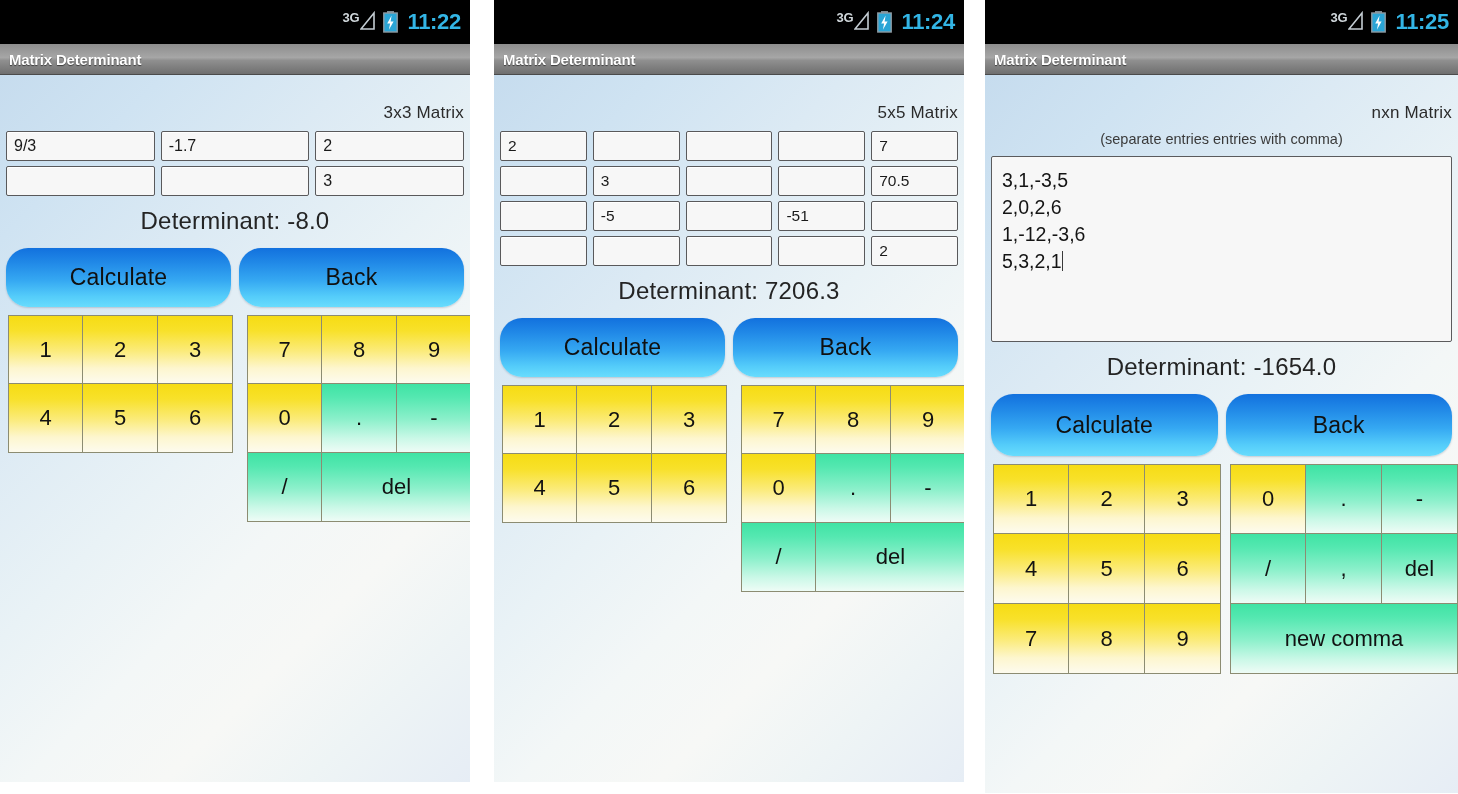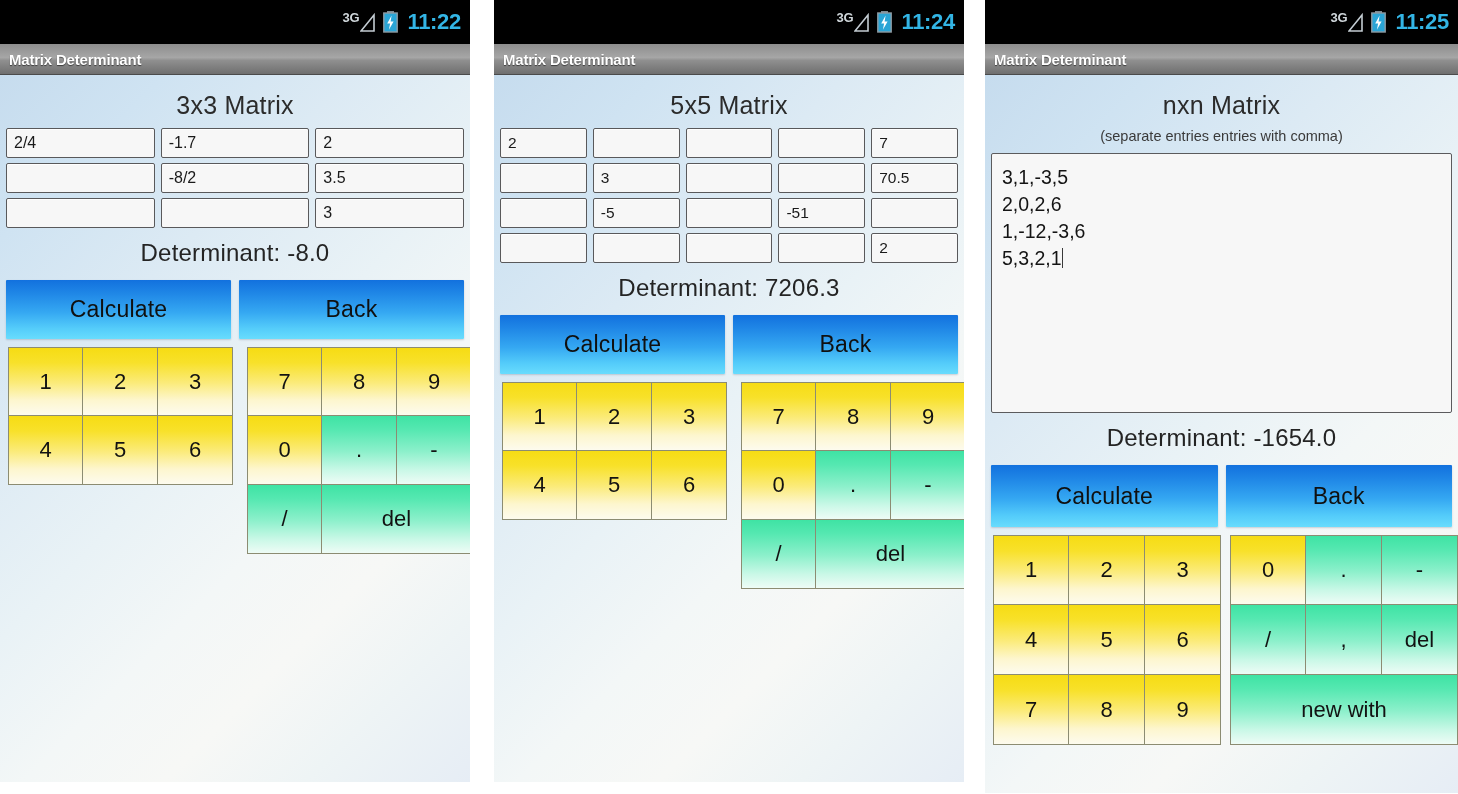--- a/index.html
+++ b/index.html
@@ -32,21 +32,21 @@
     height: 44px;
     background: #000000;
     display: flex;
     align-items: center;
     justify-content: flex-end;
     padding-right: 9px;
     box-sizing: border-box;
   }
   .sb-sig {
     display: inline-flex;
-    align-items: center;
+    align-items: flex-start;
     margin-right: 7px;
   }
   .sb-3g {
     font-size: 13px;
     font-weight: bold;
     color: #cfd6da;
     line-height: 1;
     margin-right: 1px;
     margin-bottom: 10px;
     letter-spacing: -0.2px;
@@ -92,24 +92,24 @@
         #e9f2f6 48%,
         #f3f7f7 62%,
         #f7f8f6 74%,
         #eef4f5 86%,
         #e6edf5 100%);
     box-sizing: border-box;
     padding: 0 6px;
     overflow: hidden;
   }
   .screen-title {
-    text-align: center;
-    font-size: 25px;
+    text-align: right;
+    font-size: 17px;
     color: #2b2b2b;
-    padding-top: 16px;
+    padding-top: 28px;
     padding-bottom: 8px;
     letter-spacing: 0.2px;
   }
   .screen-sub {
     text-align: center;
     font-size: 14.5px;
     color: #3a3a3a;
     padding-bottom: 9px;
   }
 
@@ -128,21 +128,21 @@
     display: flex;
     align-items: center;
     padding-left: 7px;
     font-family: "Liberation Sans", sans-serif;
     box-shadow: inset 0 1px 0 #ffffff;
   }
   .grid-5 .mcell { height: 30px; font-size: 15.5px; }
 
   
   .nxn-area {
-    height: 260px;
+    height: 186px;
     background: #f7f7f7;
     border: 1.8px solid #5b5b5d;
     border-radius: 2px;
     box-sizing: border-box;
     padding: 10px 9px 0 10px;
     font-size: 19.5px;
     line-height: 1.38;
     color: #141414;
     white-space: pre;
     position: relative;
@@ -162,21 +162,21 @@
     color: #242424;
     padding: 11px 0 13px 0;
     letter-spacing: 0.2px;
   }
 
   
   .actions { display: flex; gap: 8px; padding-bottom: 8px; }
   .btn {
     flex: 1 1 0;
     height: 59px;
-    border-radius: 1px;
+    border-radius: 22px;
     border: none;
     background: linear-gradient(to bottom, #1271de 0%, #1f86e6 22%, #35a8f2 55%, #54ccfa 82%, #68dcfd 100%);
     box-shadow: 0 1px 2px rgba(40,60,90,.22);
     font-size: 23px;
     color: #101010;
     font-family: "Liberation Sans", sans-serif;
     display: flex;
     align-items: center;
     justify-content: center;
     cursor: pointer;
@@ -242,28 +242,23 @@
 
     <div class="titlebar">
       <span class="tb-text">Matrix Determinant</span>
     </div>
 
     <div class="appbody">
       <div class="screen-title">3x3 Matrix</div>
 
       <div class="matrix-grid grid-3">
         <div class="matrix-row">
-          <div class="mcell">2/4</div>
+          <div class="mcell">9/3</div>
           <div class="mcell">-1.7</div>
           <div class="mcell">2</div>
-        </div>
-        <div class="matrix-row">
-          <div class="mcell"></div>
-          <div class="mcell">-8/2</div>
-          <div class="mcell">3.5</div>
         </div>
         <div class="matrix-row">
           <div class="mcell"></div>
           <div class="mcell"></div>
           <div class="mcell">3</div>
         </div>
       </div>
 
       <div class="determinant">Determinant: -8.0</div>
 
@@ -458,20 +453,20 @@
             <div class="key num k1">0</div>
             <div class="key op k1">.</div>
             <div class="key op k1">-</div>
           </div>
           <div class="pad-row">
             <div class="key op k1">/</div>
             <div class="key op k1">,</div>
             <div class="key op k1">del</div>
           </div>
           <div class="pad-row">
-            <div class="key op k3">new with</div>
+            <div class="key op k3">new comma</div>
           </div>
         </div>
       </div>
     </div>
   </div>
 
 </div>
 
 </body></html>

